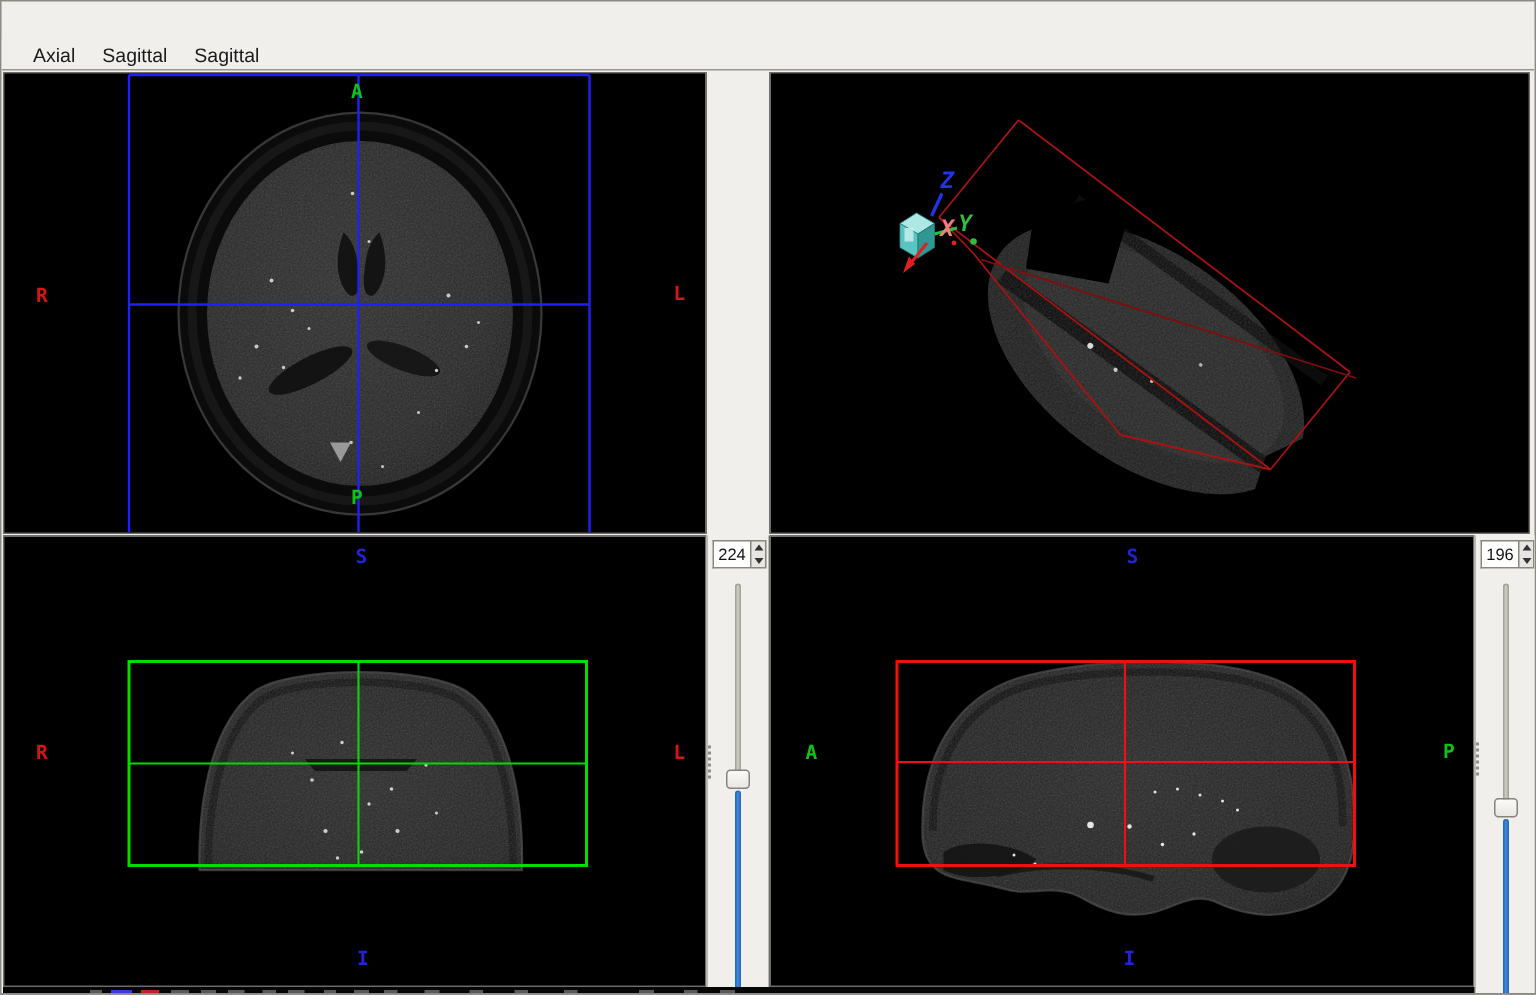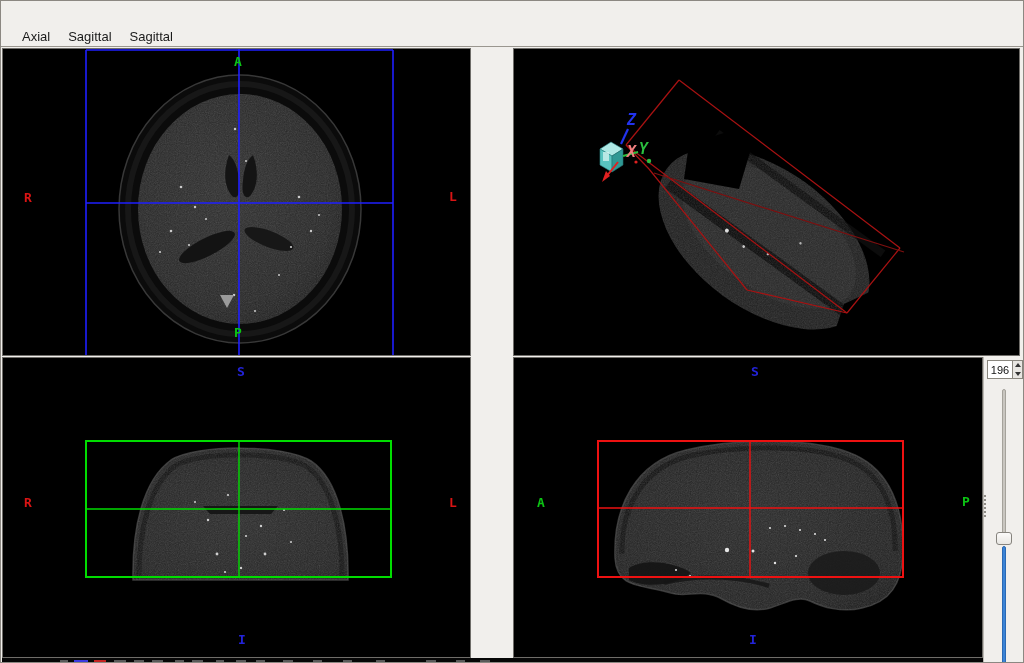--- a/index.html
+++ b/index.html
@@ -243,20 +243,39 @@
         <line x1="236" y1="83" x2="236" y2="219" stroke-width="1.4"></line>
         <line x1="83" y1="151" x2="388" y2="151" stroke-width="1.4"></line>
       </g>
     </svg>
     <div class="q-label lab-blue" style="left:234px;top:7px;">S</div>
     <div class="q-label lab-blue" style="left:235px;top:275px;">I</div>
     <div class="q-label lab-red" style="left:21px;top:138px;">R</div>
     <div class="q-label lab-red" style="left:446px;top:138px;">L</div>
   </div>
 
+  <div class="slider-col" style="left:470px;top:356px;width:42px;height:307px;">
+    <div class="spinbox">
+      <input class="spin-val" value="224" style="">
+      <div class="spin-btns">
+        <div class="spin-up">
+            <i class="tri-up"></i>
+          </div>
+        <div class="spin-down">
+            <i class="tri-down"></i>
+          </div>
+      </div>
+    </div>
+    <div class="slider-track" style="top:32px;height:275px;">
+      <div class="track-upper" style="height:127px;"></div>
+      <div class="track-lower" style="height:137px;"></div>
+      <div class="slider-handle" style="top:124px;"></div>
+    </div>
+    <div class="paned-dots" style="top:140px;"></div>
+  </div>
 
   <div class="quad" style="left:512px;top:356px;width:470px;height:301px;">
     <svg width="468" height="299" viewBox="0 0 468 299">
       <defs>
         <radialGradient id="gS" cx="48%" cy="45%" r="70%">
           <stop offset="0%" stop-color="#292929"></stop>
             <stop offset="80%" stop-color="#212121"></stop>
             <stop offset="100%" stop-color="#191919"></stop>
         </radialGradient>
         <clipPath id="cpS">

